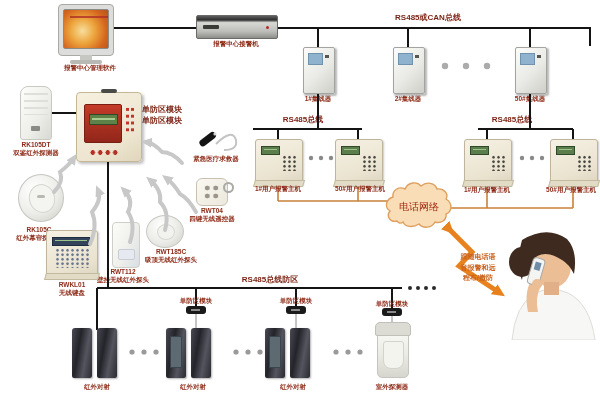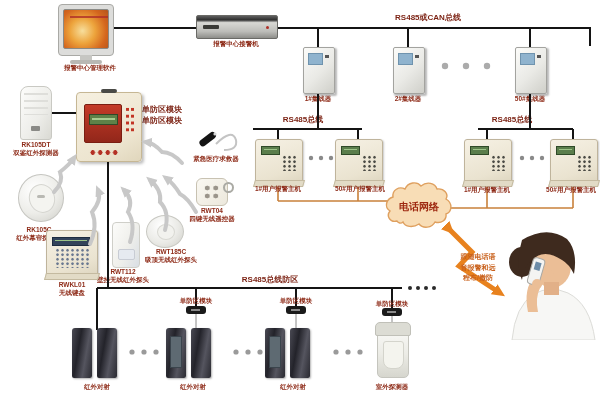--- a/index.html
+++ b/index.html
@@ -79,21 +79,21 @@
   .pair{display:flex;gap:5px;z-index:2;}
   .tower{width:20px;height:50px;border-radius:3px 3px 2px 2px;
     background:linear-gradient(100deg,#4A4A54 0%,#23232A 35%,#55555F 65%,#2A2A31 100%);box-shadow:1px 1px 2px rgba(0,0,0,.3);}
   .tower.open::after{content:"";position:absolute;left:4px;top:8px;width:10px;height:30px;background:#5E6A72;border:1px solid #3A444C;}
   
   .outdoor{left:377px;top:324px;width:30px;height:52px;z-index:2;border:1px solid #C5C5BE;border-radius:5px;
     background:linear-gradient(#FBFBF9 0%,#ECECE6 55%,#D6D6CE 100%);}
   .out-hood{position:absolute;left:-3px;top:-3px;width:34px;height:12px;background:#DCDCD4;border:1px solid #C0C0B8;border-radius:5px 5px 2px 2px;}
   .out-face{position:absolute;left:5px;top:16px;width:19px;height:26px;background:#F4F4EE;border:1px solid #D4D4CC;border-radius:3px 3px 8px 8px;}
   
-  .cloud-label{position:absolute;left:391px;top:200px;width:56px;text-align:center;font-weight:bold;font-size:10px;color:#9E2810;z-index:3;}
+  .cloud-label{position:absolute;left:391px;top:200px;width:56px;text-align:center;font-weight:normal;font-size:10px;color:#9E2810;z-index:3;}
   .note{position:absolute;left:456px;top:252px;width:44px;font-size:7px;line-height:10.5px;color:#C9611C;font-weight:bold;text-align:center;z-index:3;}
 </style>
 </head>
 <body>
 
 <div class="stage">
 
   <svg class="layer" width="600" height="400" style="z-index:1">
     <g stroke="#141414" stroke-width="2" fill="none">
       <path d="M112,28 H590 V46"></path>

